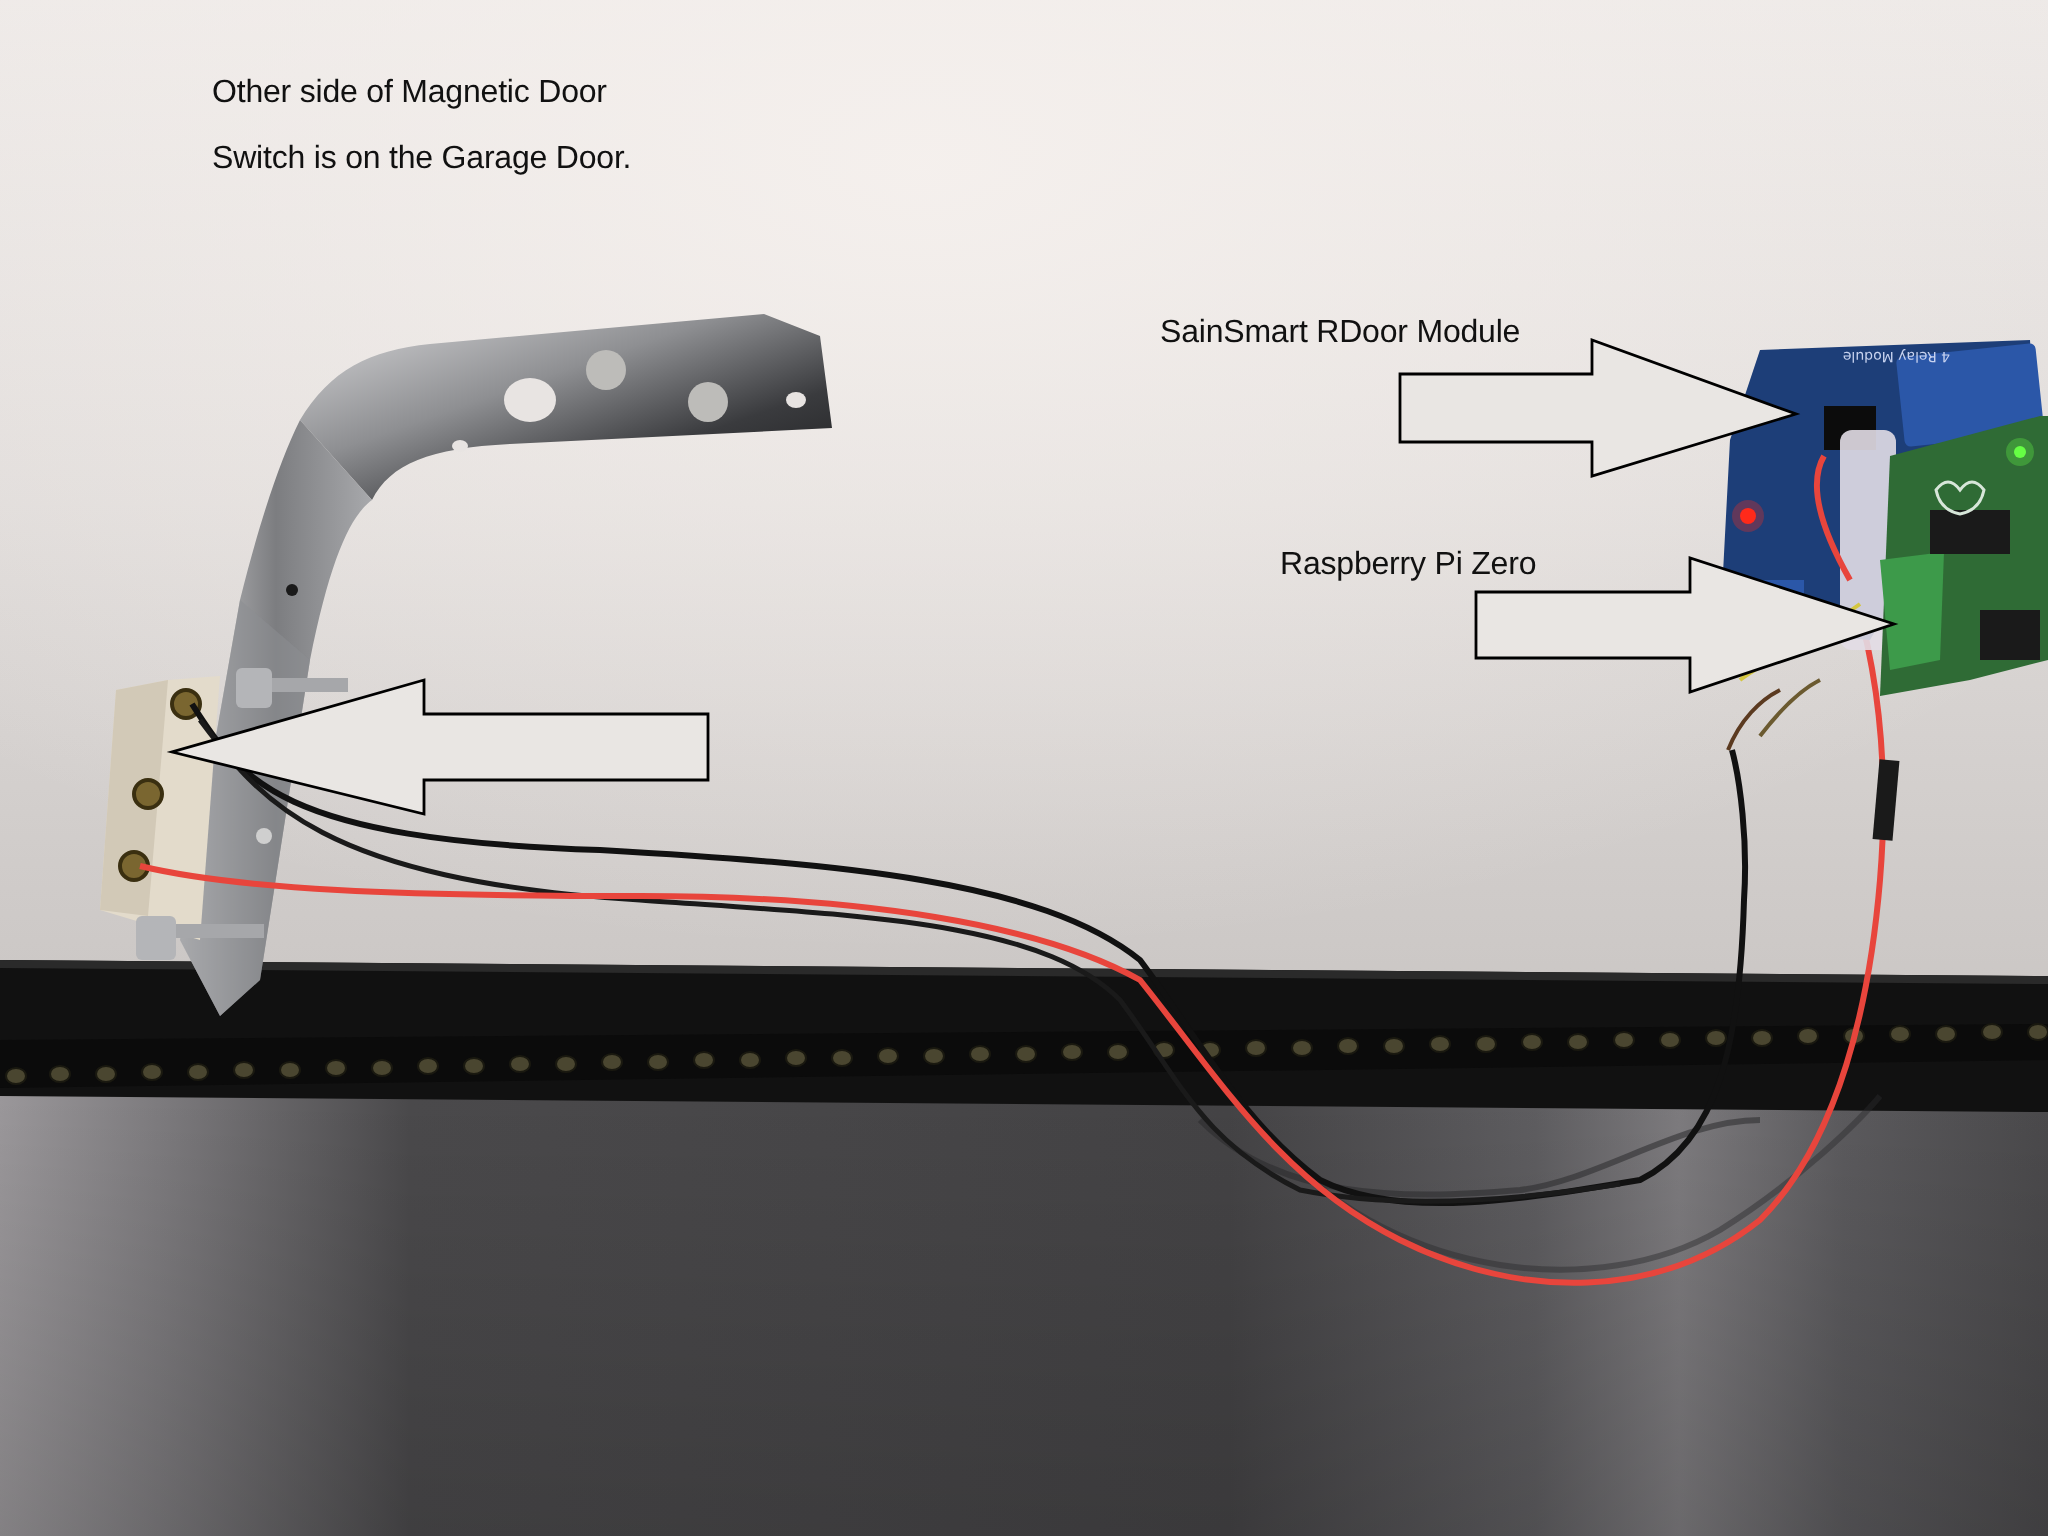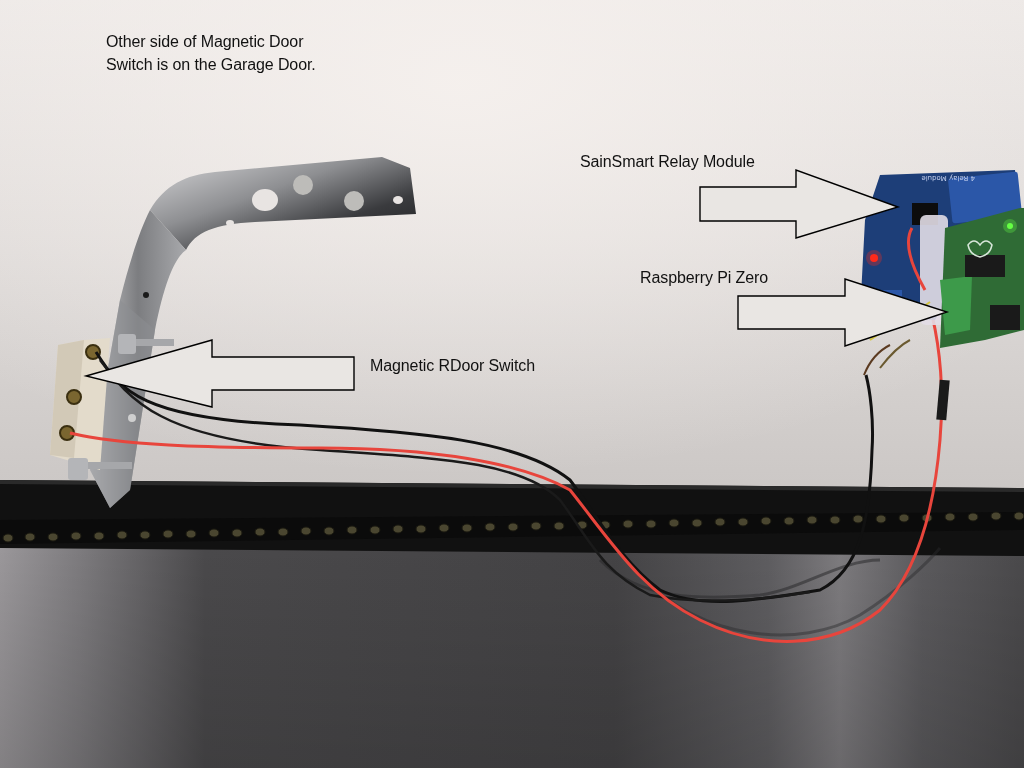--- a/index.html
+++ b/index.html
@@ -4,21 +4,21 @@
 <style>
   html, body { margin: 0; padding: 0; }
   body { width: 1024px; height: 768px; overflow: hidden; background: #d9d6d4; }
   .scene { position: relative; width: 1024px; height: 768px; overflow: hidden; }
   svg.photo { position: absolute; left: 0; top: 0; width: 1024px; height: 768px; }
   .label {
     position: absolute;
     font-family: "Liberation Sans", "DejaVu Sans", sans-serif;
     color: #111;
     font-size: 16px;
-    line-height: 23px;
+    line-height: 33px;
     white-space: pre;
     letter-spacing: -0.1px;
   }
   #note { left: 106px; top: 30px; }
   #relay-label { left: 580px; top: 150px; }
   #pi-label { left: 640px; top: 266px; }
   #switch-label { left: 370px; top: 354px; }
 </style>
 </head>
 <body>
@@ -197,16 +197,15 @@
 
     <g fill="#e9e6e3" stroke="#000" stroke-width="1.4">
       <path d="M700 187 L796 187 L796 170 L898 207 L796 238 L796 221 L700 221 Z"></path>
       <path d="M738 296 L845 296 L845 279 L947 312 L845 346 L845 329 L738 329 Z"></path>
       <path d="M354 357 L212 357 L212 340 L86 376 L212 407 L212 390 L354 390 Z"></path>
     </g>
   </svg>
 
   <div class="label" id="note"><span>Other side of Magnetic Door</span>
 <span>Switch is on the Garage Door.</span></div>
-  <div class="label" id="relay-label">SainSmart Relay Module</div>
+  <div class="label" id="relay-label">SainSmart RDoor Module</div>
   <div class="label" id="pi-label">Raspberry Pi Zero</div>
-  <div class="label" id="switch-label">Magnetic RDoor Switch</div>
 </div>
 
 </body></html>

